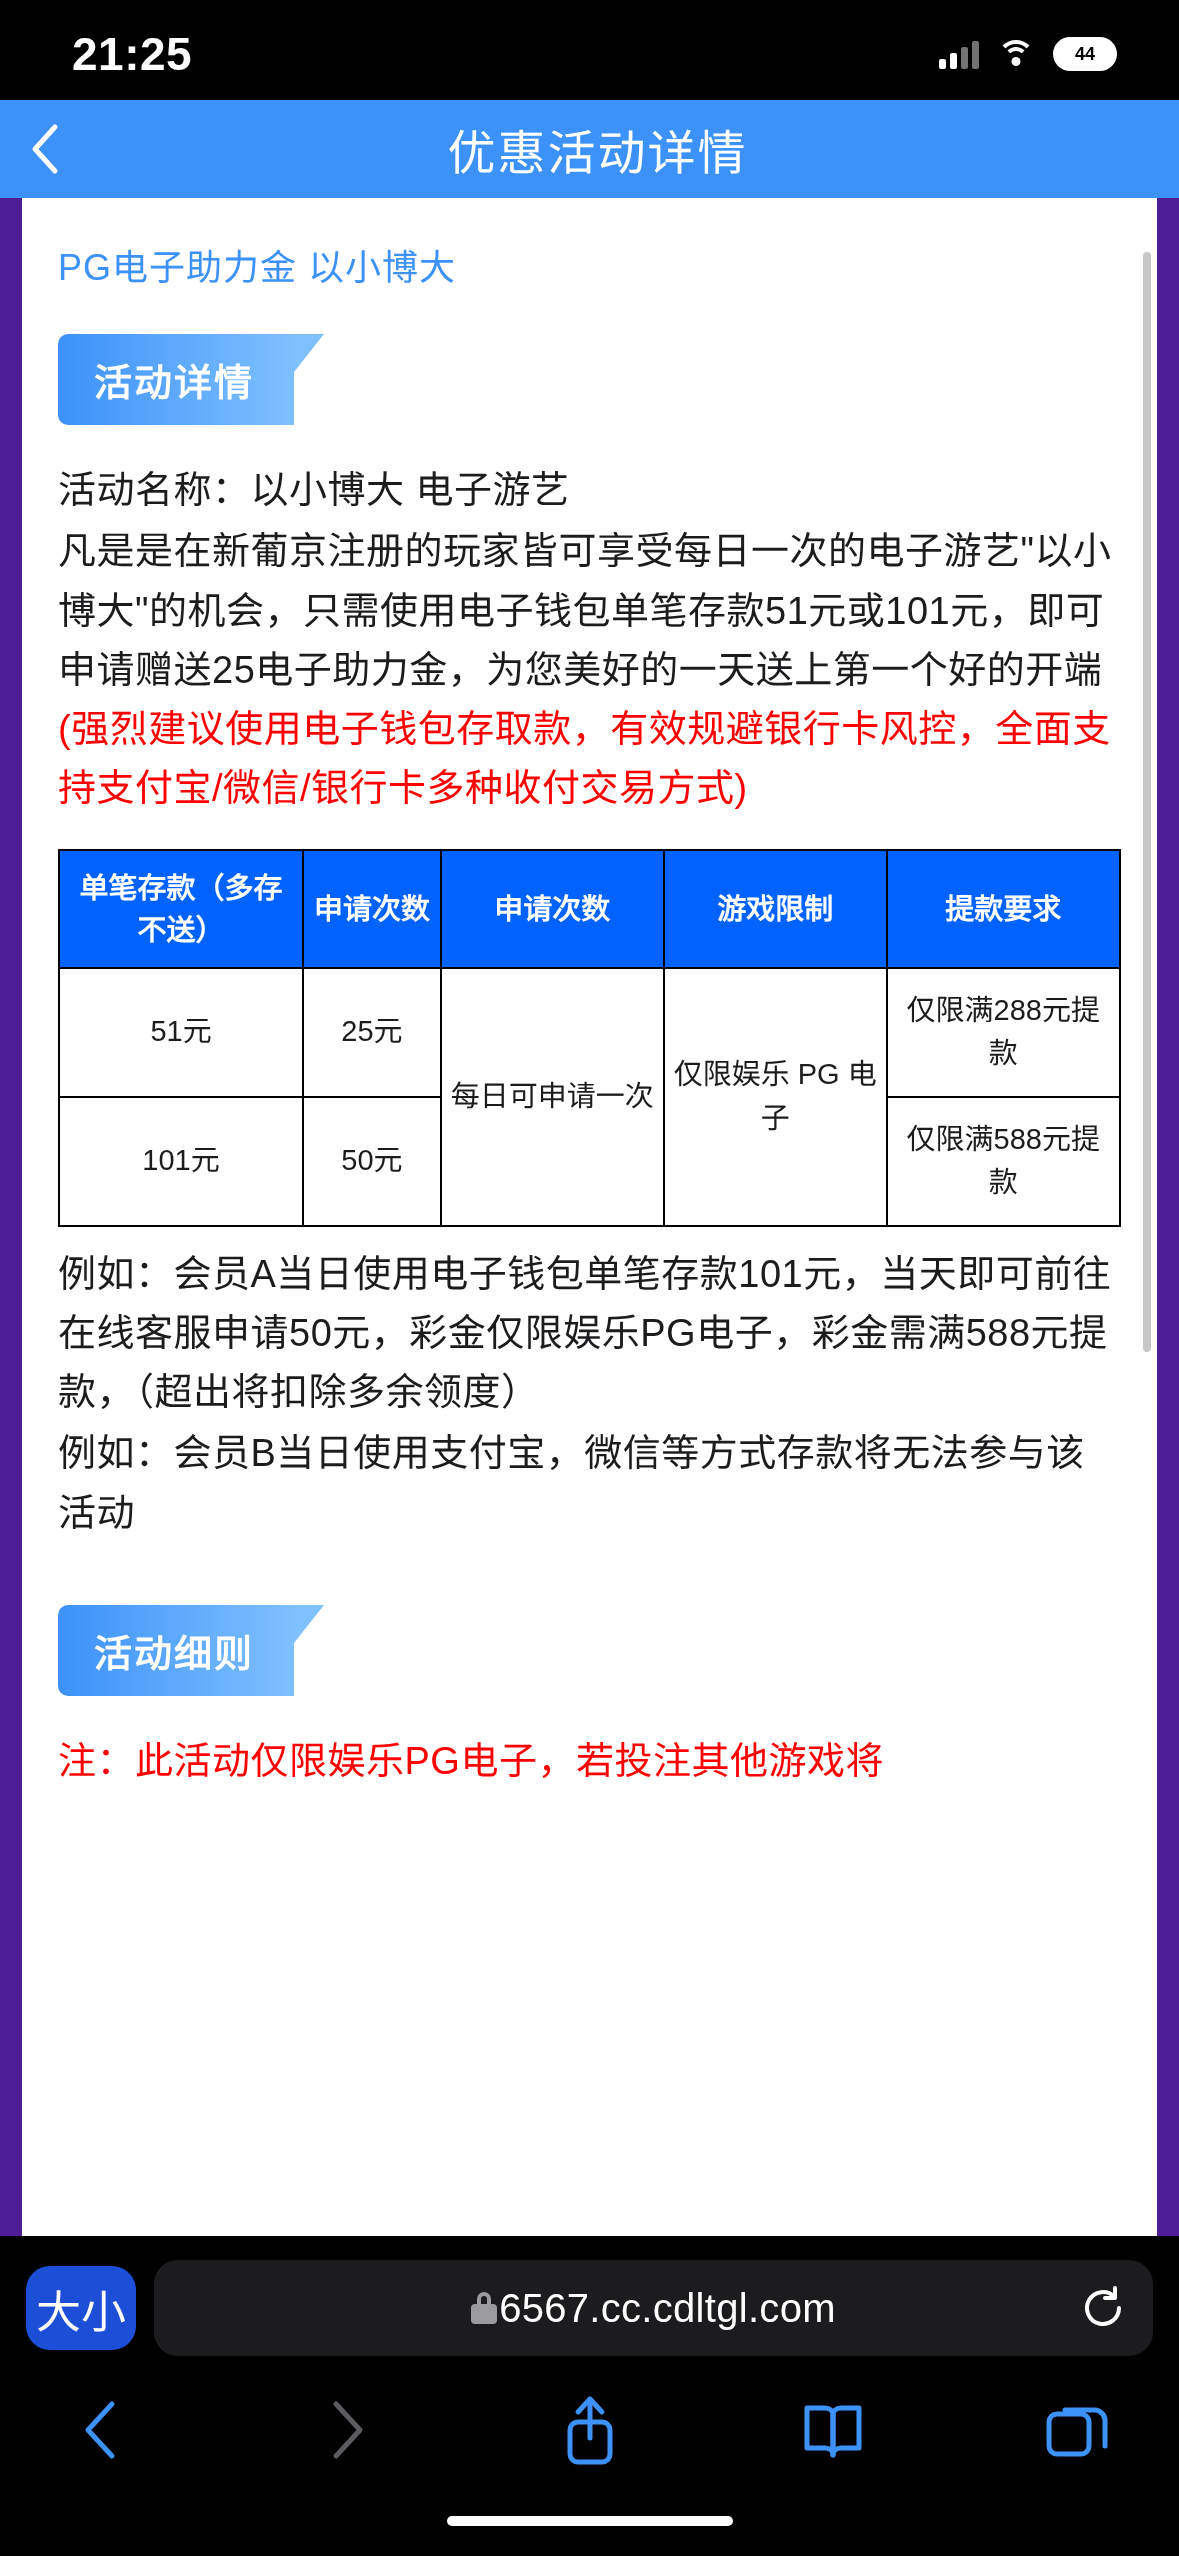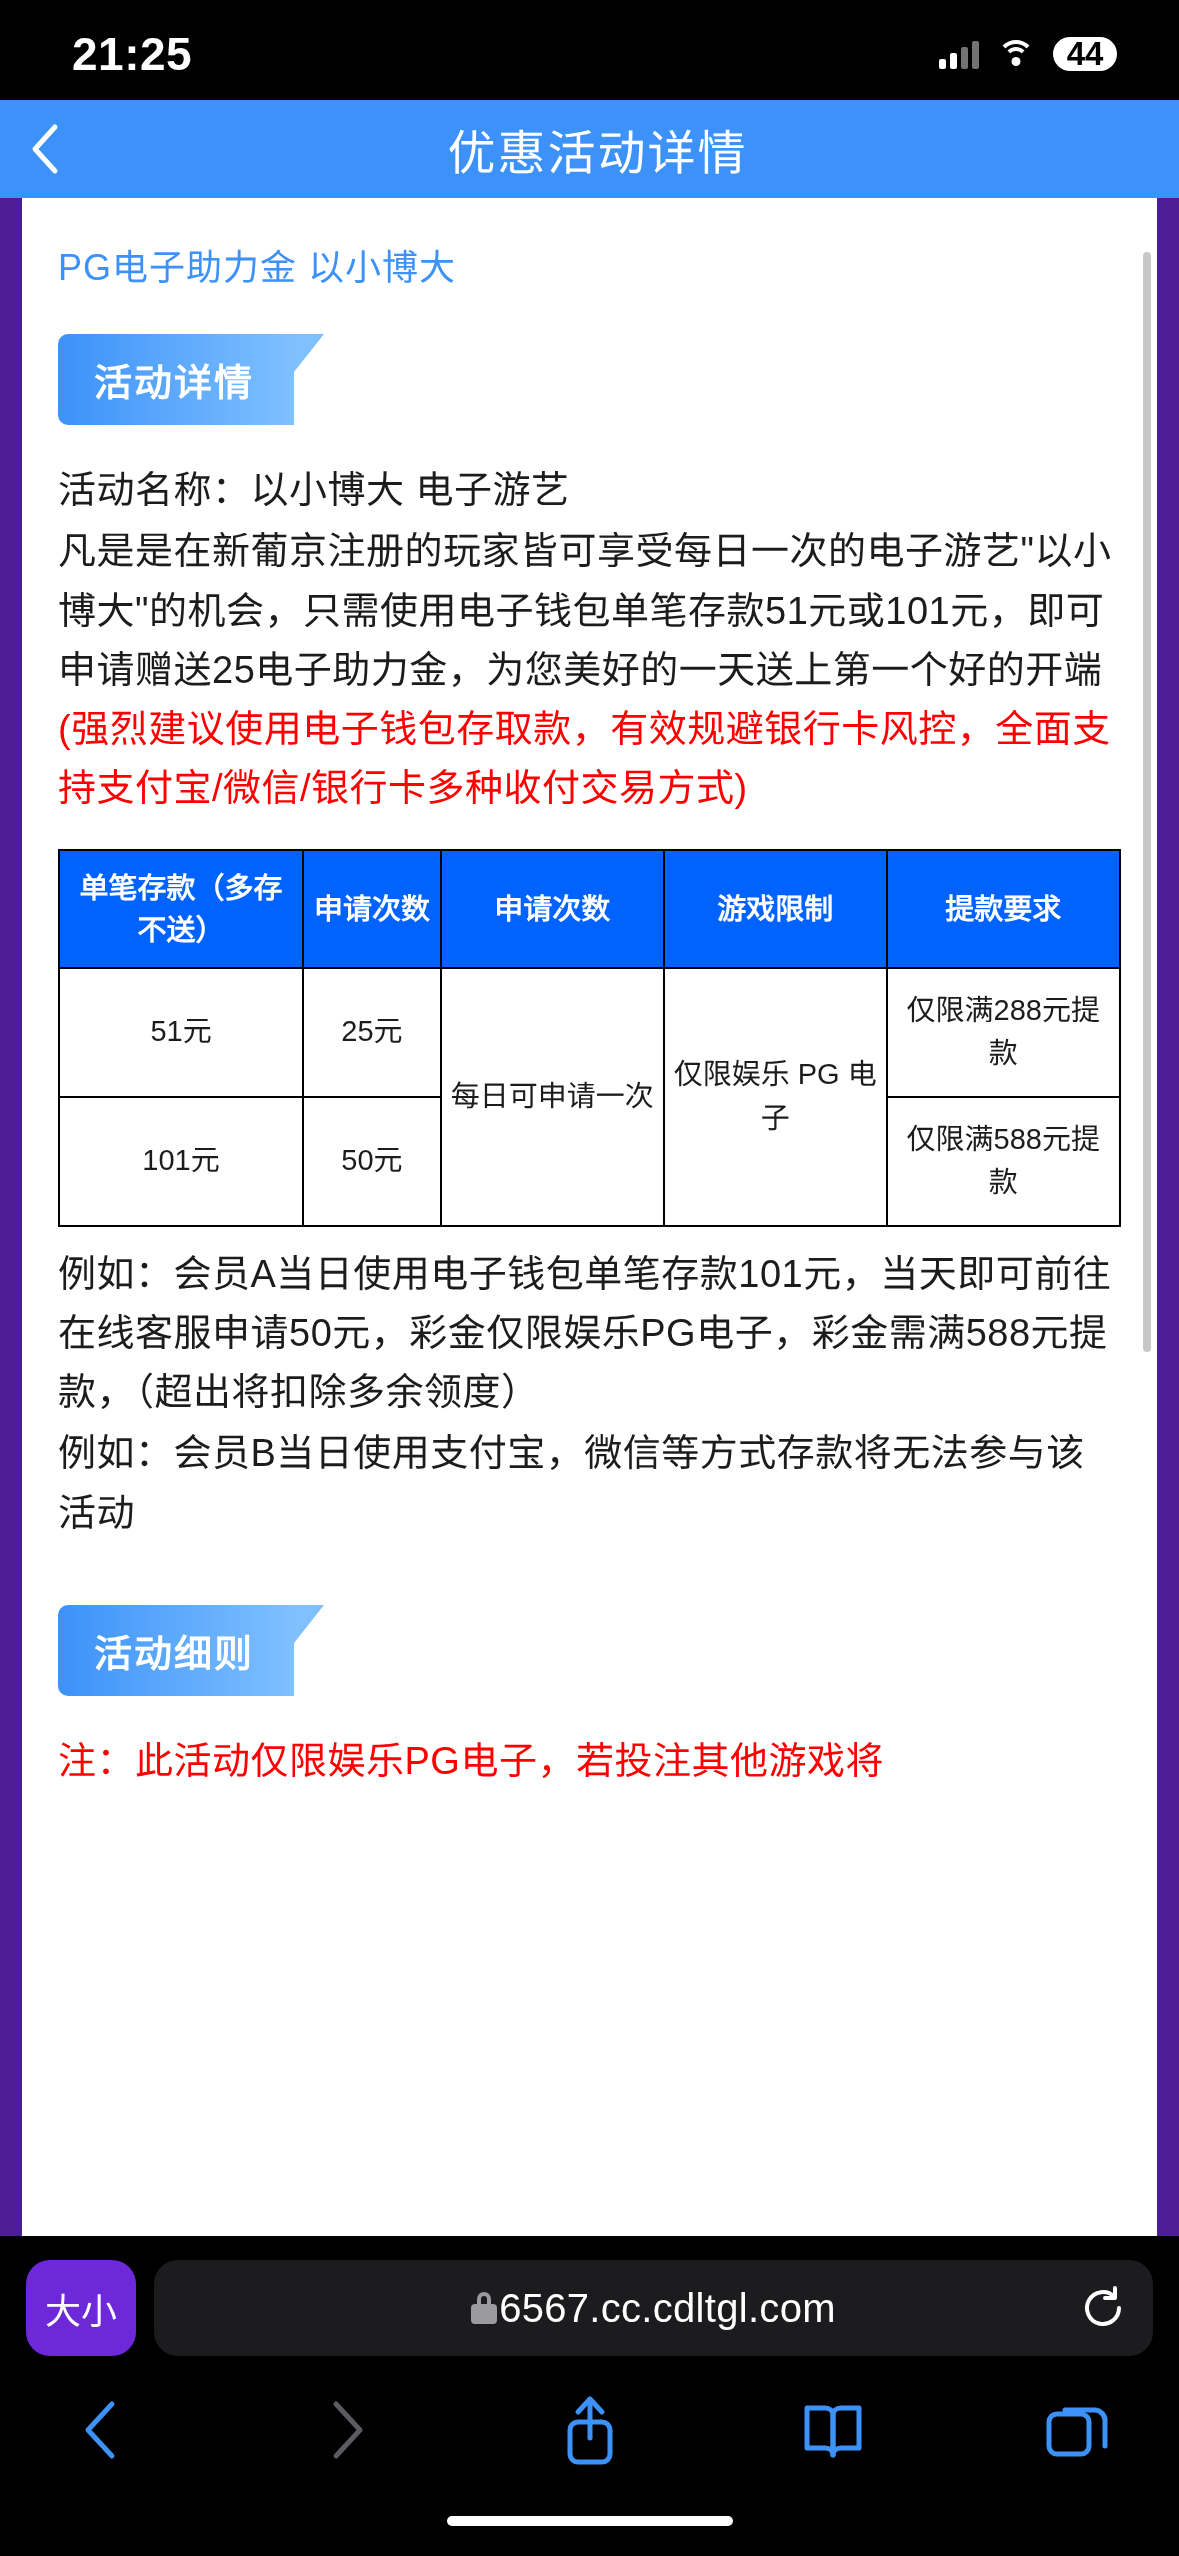--- a/index.html
+++ b/index.html
@@ -57,21 +57,21 @@
     border-radius: 50%;
   }
   .wifi-icon span:nth-child(1) { width: 38px; height: 38px; top: 0; }
   .wifi-icon span:nth-child(2) { width: 24px; height: 24px; top: 7px; }
   .wifi-icon span:nth-child(3) {
     width: 9px; height: 9px; top: 17px; background: #fff;
     border-radius: 50%; border: none;
   }
   .battery {
     min-width: 64px; height: 34px; border-radius: 18px; background: #fff;
-    color: #000; font-size: 33px; font-weight: 600;
+    color: #000; font-size: 18px; font-weight: 600;
     display: flex; align-items: center; justify-content: center;
     padding: 0 10px;
   }
 
   
   .nav-bar {
     height: 98px;
     background: #3c92f9;
     display: flex;
     align-items: center;
@@ -195,24 +195,24 @@
     background: #000;
     padding: 0 0 0 0;
   }
   .url-row {
     display: flex;
     align-items: center;
     padding: 24px 26px 14px 26px;
     gap: 18px;
   }
   .size-btn {
-    width: 110px; height: 96px;
-    background: #6d28d9;
+    width: 110px; height: 84px;
+    background: #1d4ed8;
     border-radius: 24px;
-    color: #fff; font-size: 36px;
+    color: #fff; font-size: 45px;
     display: flex; align-items: center; justify-content: center;
   }
   .url-bar {
     flex: 1;
     height: 96px;
     background: #1c1c1e;
     border-radius: 24px;
     display: flex;
     align-items: center;
     justify-content: center;

